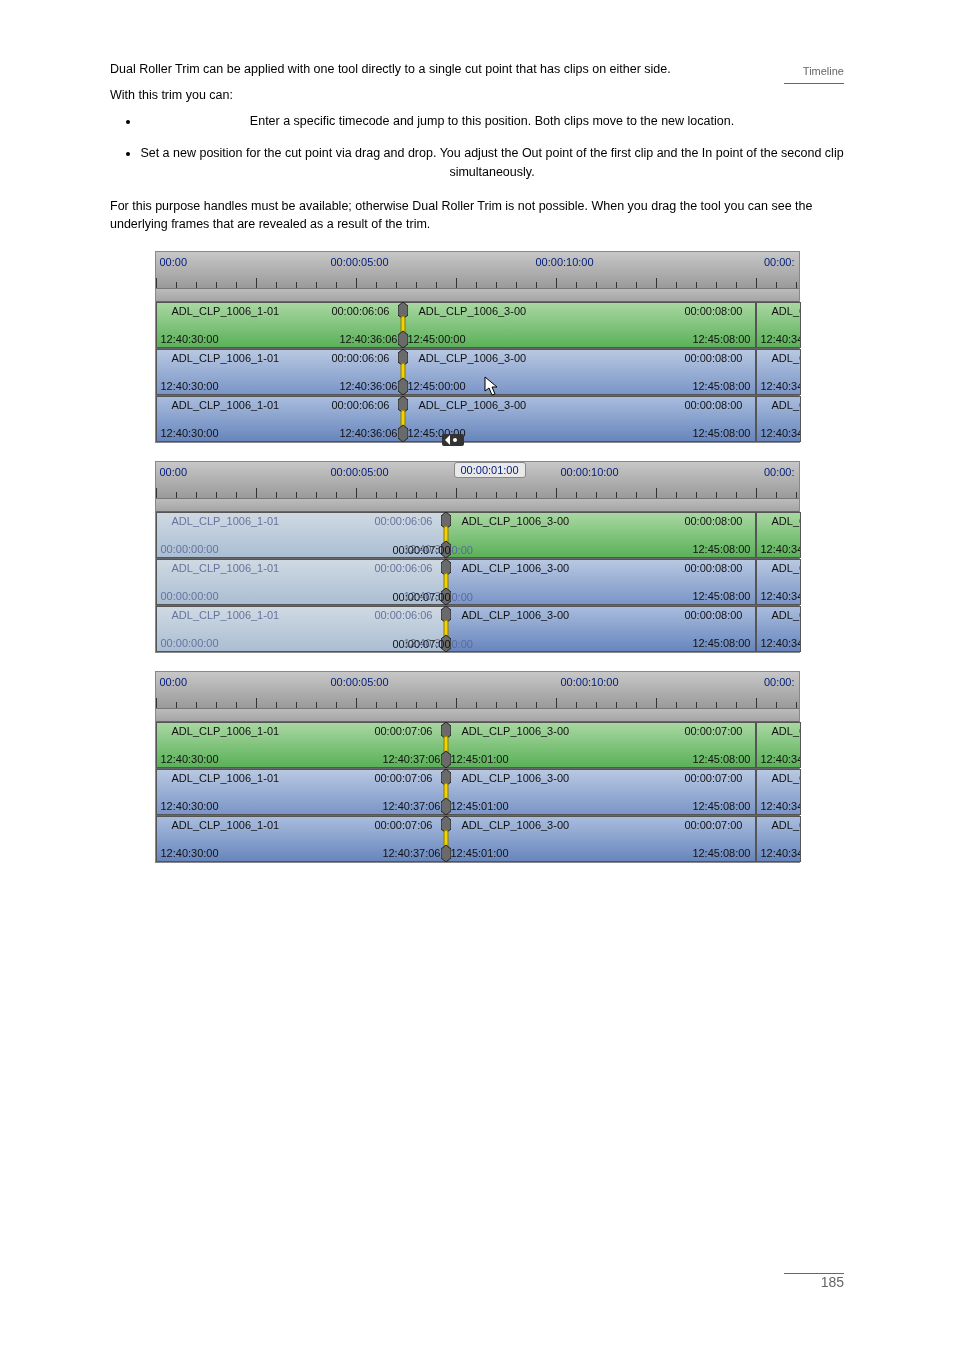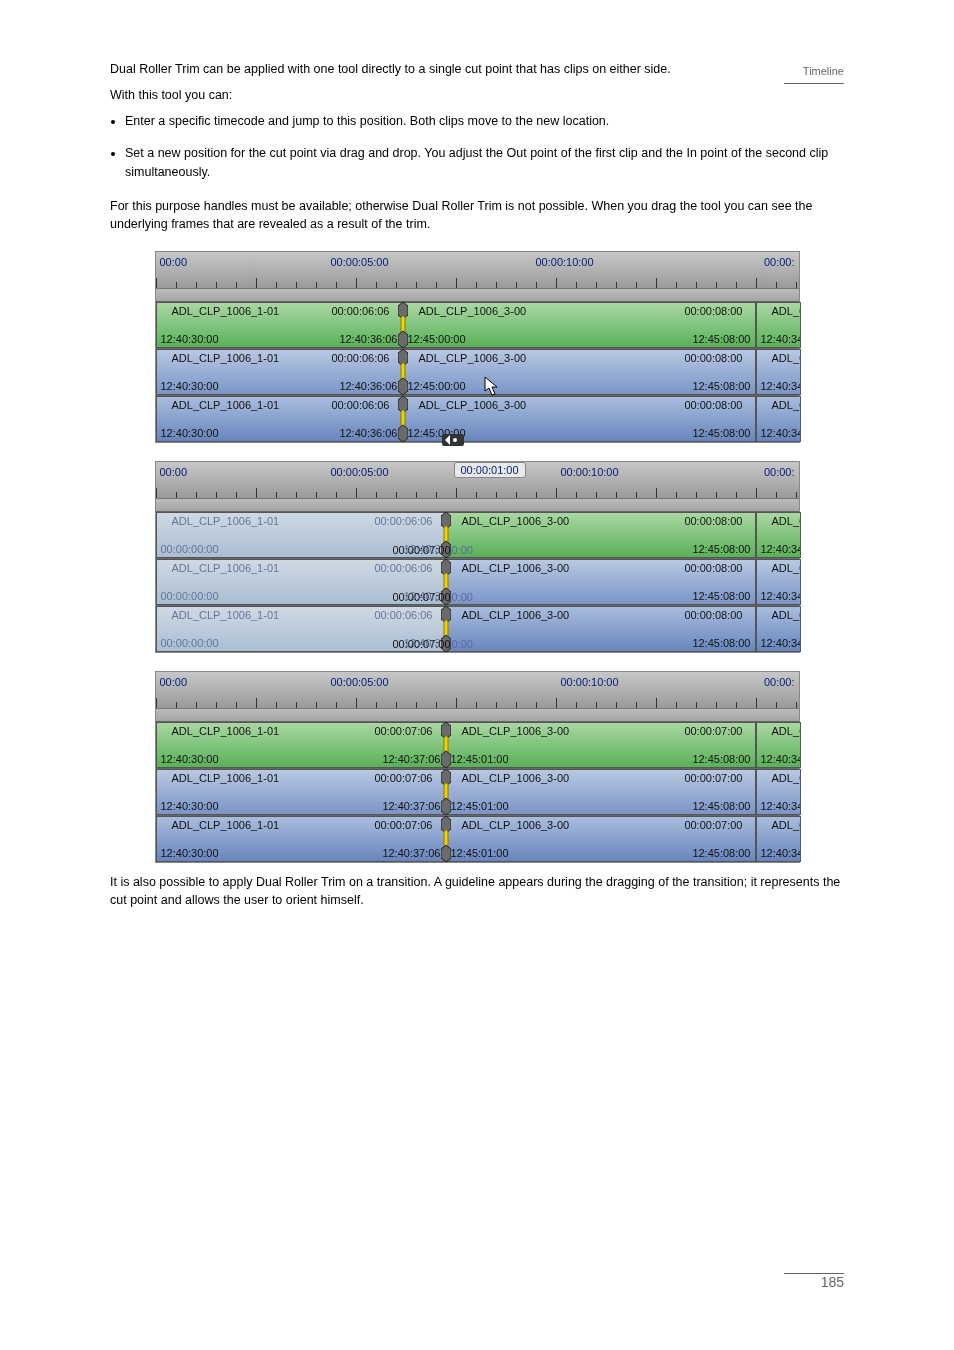--- a/index.html
+++ b/index.html
@@ -1,21 +1,21 @@
 <!DOCTYPE html>
 <html><head>
 <meta charset="utf-8">
 <style>
   html,body{margin:0;padding:0;background:#fff;color:#000;font-family:Arial,Helvetica,sans-serif;font-size:12.5px;}
   .page{width:954px;margin:0 auto;position:relative;min-height:1350px;box-sizing:border-box;padding:60px 110px 80px 110px;}
   .pghdr{color:#666;font-size:11px;position:absolute;top:65px;right:110px;text-align:right;}
   .pghdr .line{border-top:1px solid #666;margin-top:6px;width:60px;margin-left:auto;}
   .h2{font-size:18px;font-weight:bold;margin-top:65px;margin-bottom:18px;}
   p{margin:0 0 8px 0;line-height:1.45;}
-  ul{margin:4px 0 16px 15px;padding:0;}
+  ul{margin:4px 0 16px 30px;padding:0;text-align:center;}
   ul li{margin-bottom:14px;line-height:1.45;}
   .para{margin-top:16px;}
   .panel{width:645px;margin:18px auto 8px auto;border:1px solid #888;position:relative;box-sizing:border-box;background:#b6b6b6;}
   .ruler{height:36px;position:relative;background:linear-gradient(#c7c7c7,#9a9a9a);border-bottom:1px solid #777;overflow:hidden;}
   .ruler .lbl{position:absolute;top:4px;color:#001b7a;font-size:11px;}
   .ruler .ticks{position:absolute;left:0;right:0;bottom:0;height:10px;}
   .ruler .ticks span{position:absolute;bottom:0;width:1px;height:8px;background:#333;}
   .tip{position:absolute;top:0;background:#e9e9e9;border:1px solid #888;border-radius:3px;padding:1px 6px;font-size:11px;color:#001b7a;}
   .gap{height:12px;background:linear-gradient(#bcbcbc,#a5a5a5);}
   .track{position:relative;height:46px;border-top:1px solid #666;}
@@ -45,21 +45,21 @@
 
 <div class="page">
 
   <div class="pghdr">
     <span>Timeline</span>
     <div class="line"></div>
   </div>
 
 
   <p>Dual Roller Trim can be applied with one tool directly to a single cut point that has clips on either side.</p>
-  <p>With this tool you can:</p>
+  <p>With this trim you can:</p>
 
   <ul>
     <li>Enter a specific timecode and jump to this position. Both clips move to the new location.</li>
     <li>Set a new position for the cut point via drag and drop. You adjust the Out point of the first clip and the In point of the second clip simultaneously.</li>
   </ul>
 
   <p class="para">For this purpose handles must be available; otherwise Dual Roller Trim is not possible. When you drag the tool you can see the underlying frames that are revealed as a result of the trim.</p>
 
   <div class="panel">
     <div class="ruler">
@@ -436,20 +436,19 @@
             <svg viewBox="0 0 10 46" preserveAspectRatio="none">
               <path d="M0 4 L5 0 L10 4 L10 13 L5 17 L0 13 Z" fill="#6a6a6a" stroke="#222"></path>
               <rect x="3" y="14" width="4" height="20" rx="2" fill="#f2d200" stroke="#8a7a00"></rect>
               <path d="M0 33 L5 29 L10 33 L10 42 L5 46 L0 42 Z" fill="#6a6a6a" stroke="#222"></path>
             </svg>
           </div>
         </div>
       </div>
   </div>
 
-  <p class="note">It is also possible to apply Dual Roller Trim on a transition. A guideline appears during the dragging of the transition; it represents the cut point and allows the user to orient himself.</p>
 
   <div class="pgnum">
     <div class="line"></div>
     <span>185</span>
   </div>
 
 </div>
 
 </body></html>

